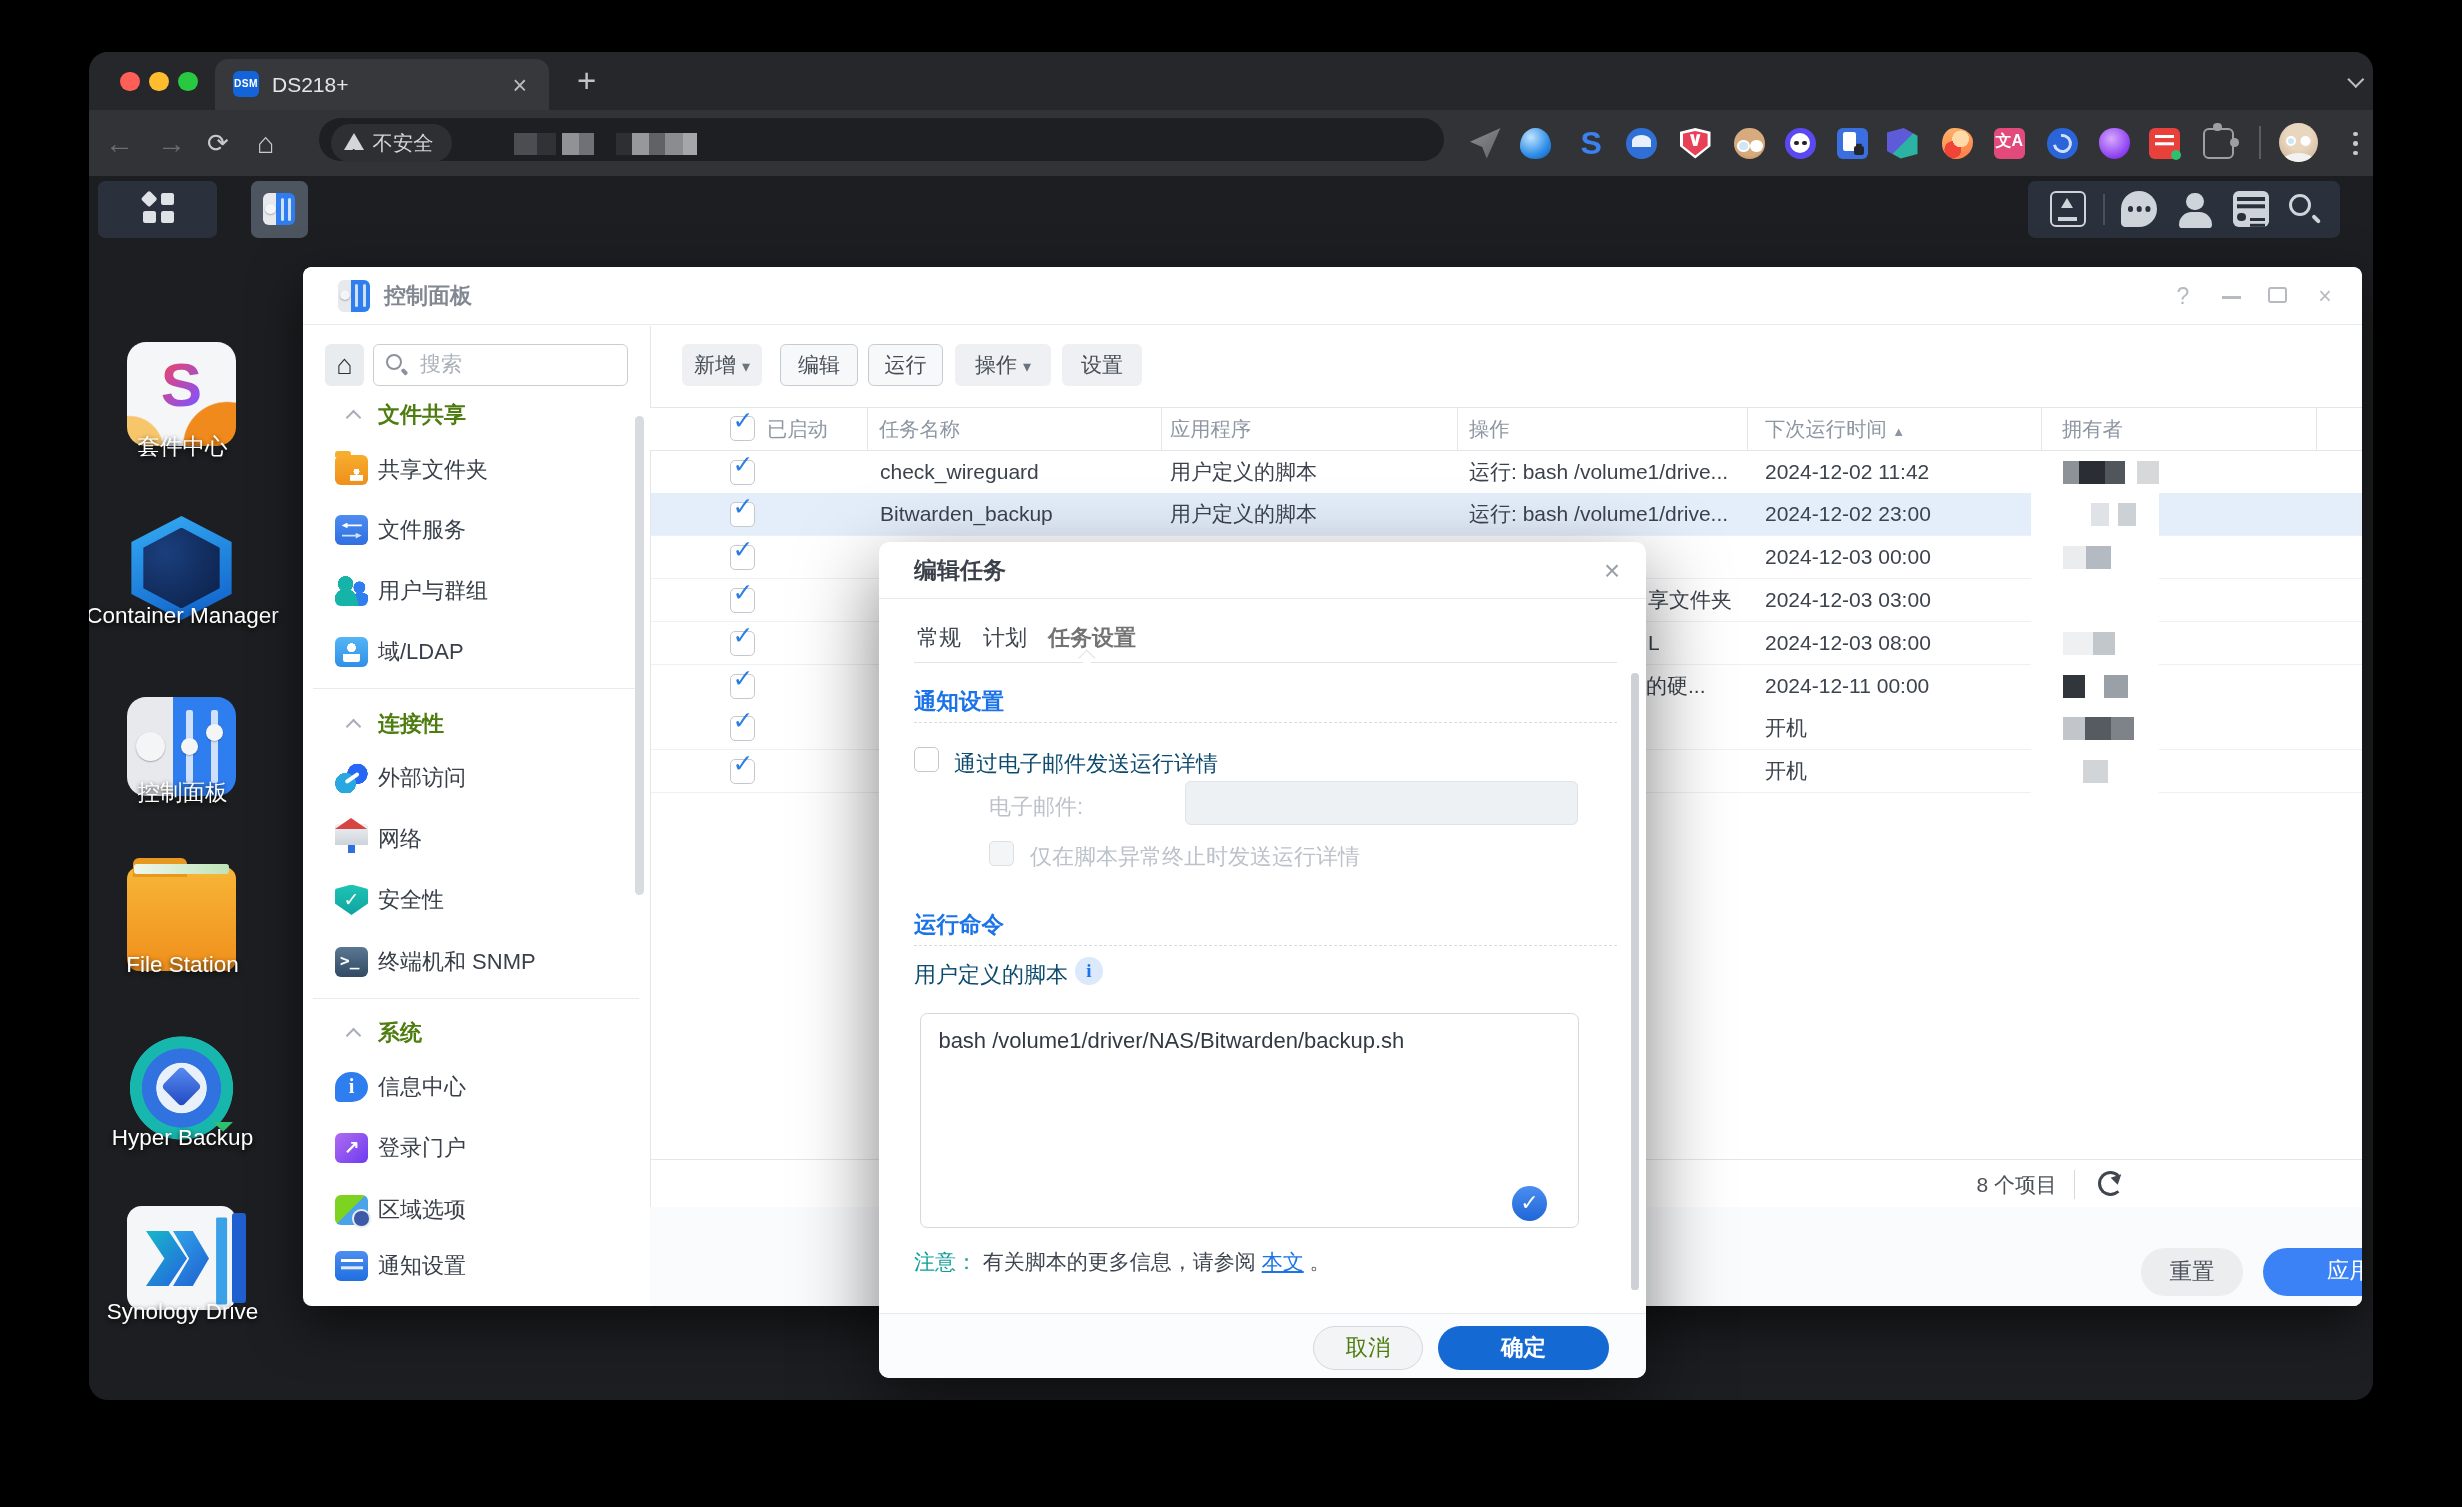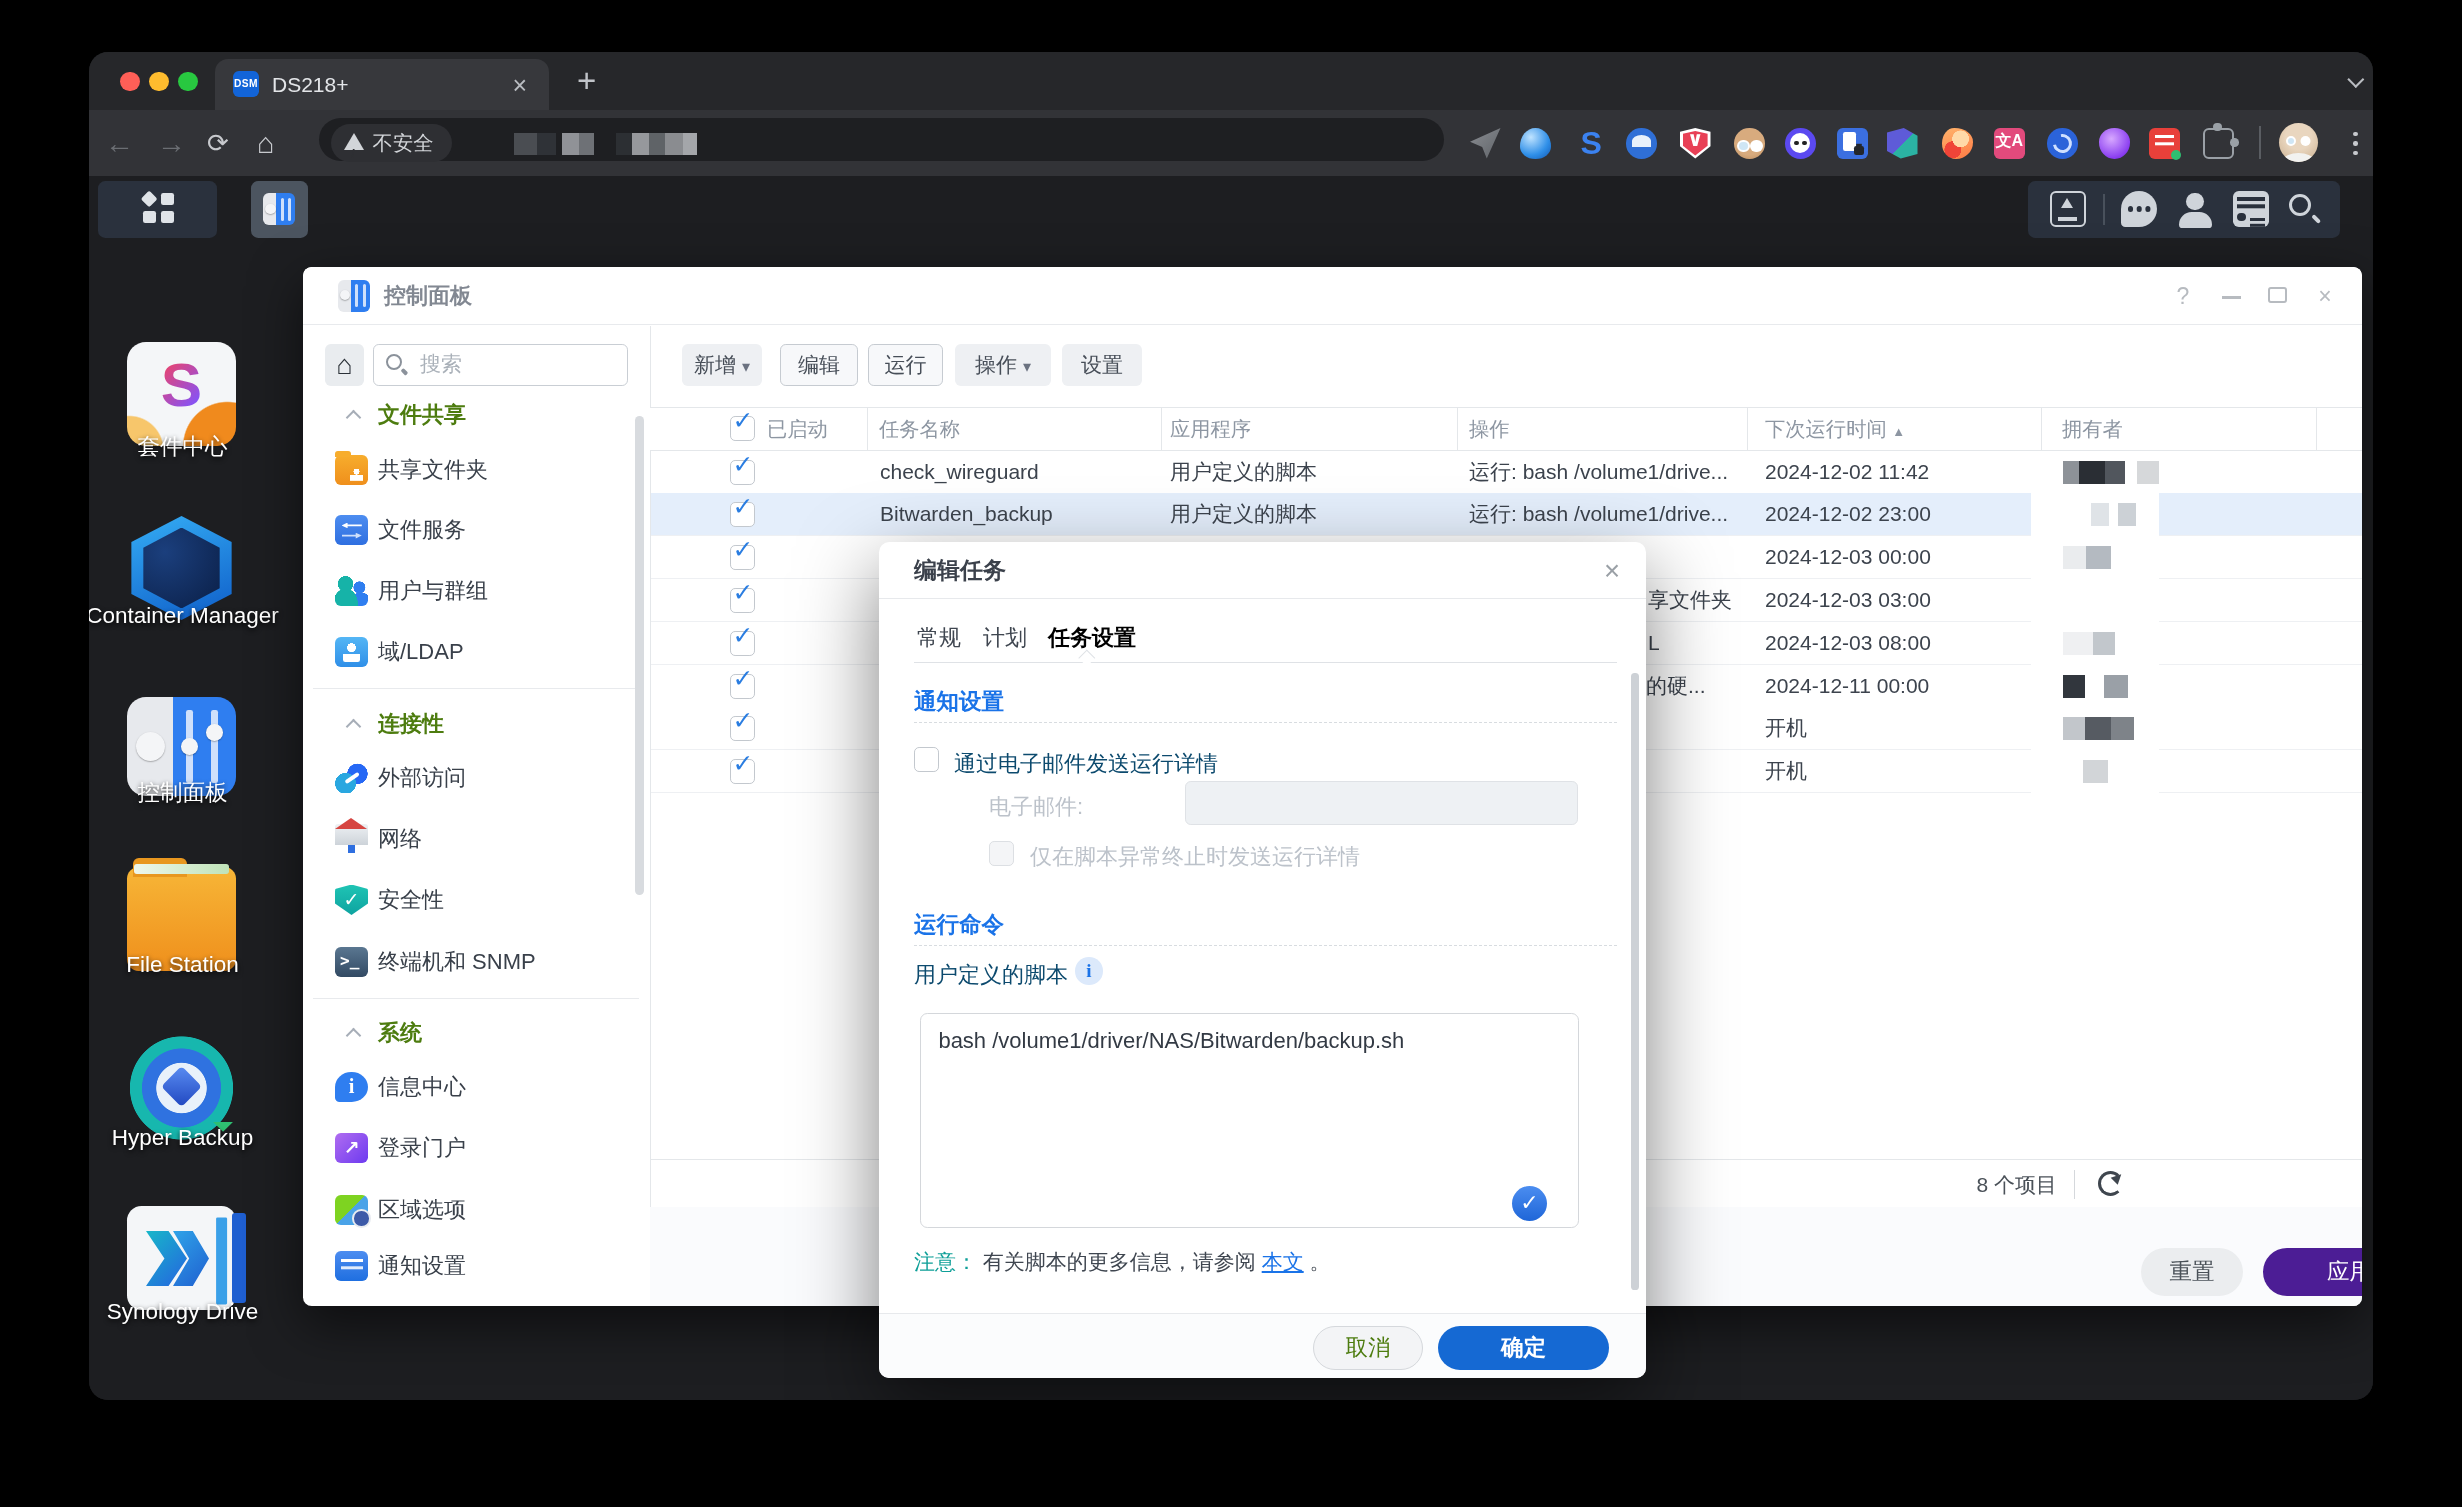--- a/index.html
+++ b/index.html
@@ -151,30 +151,30 @@
   .own{position:absolute;top:10.2px;height:23px;z-index:3;}
   #ownpatch{position:absolute;left:1728px;top:226px;width:128px;height:348px;background:#fff;z-index:1;}
   #itemsrow{position:absolute;left:347px;right:0;top:892px;height:49px;border-top:0.7px solid #e4e7ea;border-bottom:0.7px solid #e4e7ea;}
   #itemcount{position:absolute;right:305px;top:0;line-height:49px;font-size:21px;color:#4a5158;}
   #itemsep{position:absolute;right:287px;top:10.2px;width:1.5px;height:29px;background:#d5d8dc;}
   .refr{position:absolute;right:239px;top:11px;width:25px;height:25px;border:3.6px solid #3f464e;border-radius:50%;border-right-color:transparent;}
   .refr::after{content:"";position:absolute;right:-6.5px;top:-2.9px;width:0;height:0;border:5.8px solid transparent;border-left:10.2px solid #3f464e;transform:rotate(-45deg);}
   #btnbar{position:absolute;left:347px;right:0;top:940px;bottom:0;background:#fafbfd;}
   .pill{position:absolute;border-radius:25.4px;font-size:22.5px;text-align:center;}
   #resetbtn{left:1491px;top:41px;width:102px;height:48px;line-height:48px;background:#ebedef;color:#4a5158;}
-  #applybtn{left:1613px;top:41px;width:173px;height:48px;line-height:48px;background:#4c1d95;color:#fff;}
+  #applybtn{left:1613px;top:41px;width:173px;height:48px;line-height:48px;background:#3b82f6;color:#fff;font-family:Liberation Mono, monospace;}
 
   
   #dlg{position:absolute;left:790px;top:490px;width:767px;height:836px;background:#fff;border-radius:10.2px;
     box-shadow:0 29px 80px rgba(0,0,0,.5);overflow:hidden;z-index:20;}
   #dlghead{position:absolute;left:0;top:0;width:100%;height:57px;border-bottom:0.7px solid #e7e9ec;}
   #dlgtitle{position:absolute;left:35px;top:0;line-height:57px;font-size:23px;font-weight:700;color:#3b414b;}
   #dlgclose{position:absolute;right:26px;top:0;line-height:57px;font-size:27.6px;color:#9aa0a6;}
   .dtab{position:absolute;top:73px;height:46px;line-height:46px;font-size:22px;color:#3f4650;}
-  .dtab.act{color:#000000;font-weight:600;}
+  .dtab.act{color:#737373;font-weight:600;}
   #tabline{position:absolute;left:35px;right:29px;top:120px;height:0.7px;background:#dfe2e6;}
   #tabnotch{position:absolute;left:202px;top:110px;width:11.6px;height:11.6px;background:#fff;border-left:0.7px solid #dfe2e6;border-top:0.7px solid #dfe2e6;transform:rotate(45deg);}
   .dhead{position:absolute;left:35px;font-size:22.5px;font-weight:600;color:#1a73e8;}
   .dash{position:absolute;left:35px;right:29px;border-top:1.5px dashed #d8dce0;}
   .dtext{position:absolute;font-size:22px;color:#0c4a6e;white-space:nowrap;}
   .dtext.dis{color:#bcc2ca;}
   #emailinput{position:absolute;left:306px;top:239px;width:393px;height:44px;background:#eef1f4;border:1.5px solid #dfe2e6;border-radius:5.8px;}
   #scripta{position:absolute;left:41px;top:471px;width:659px;height:215px;border:1.5px solid #d4d7db;border-radius:7.3px;
     resize:none;outline:none;padding:13px 17.4px;font-size:22px;color:#333a44;font-family:inherit;line-height:1.3;background:#fff;}
   #infoi{position:absolute;left:196px;top:415px;width:27.6px;height:27.6px;border-radius:50%;background:#dce9fb;color:#1a73e8;

